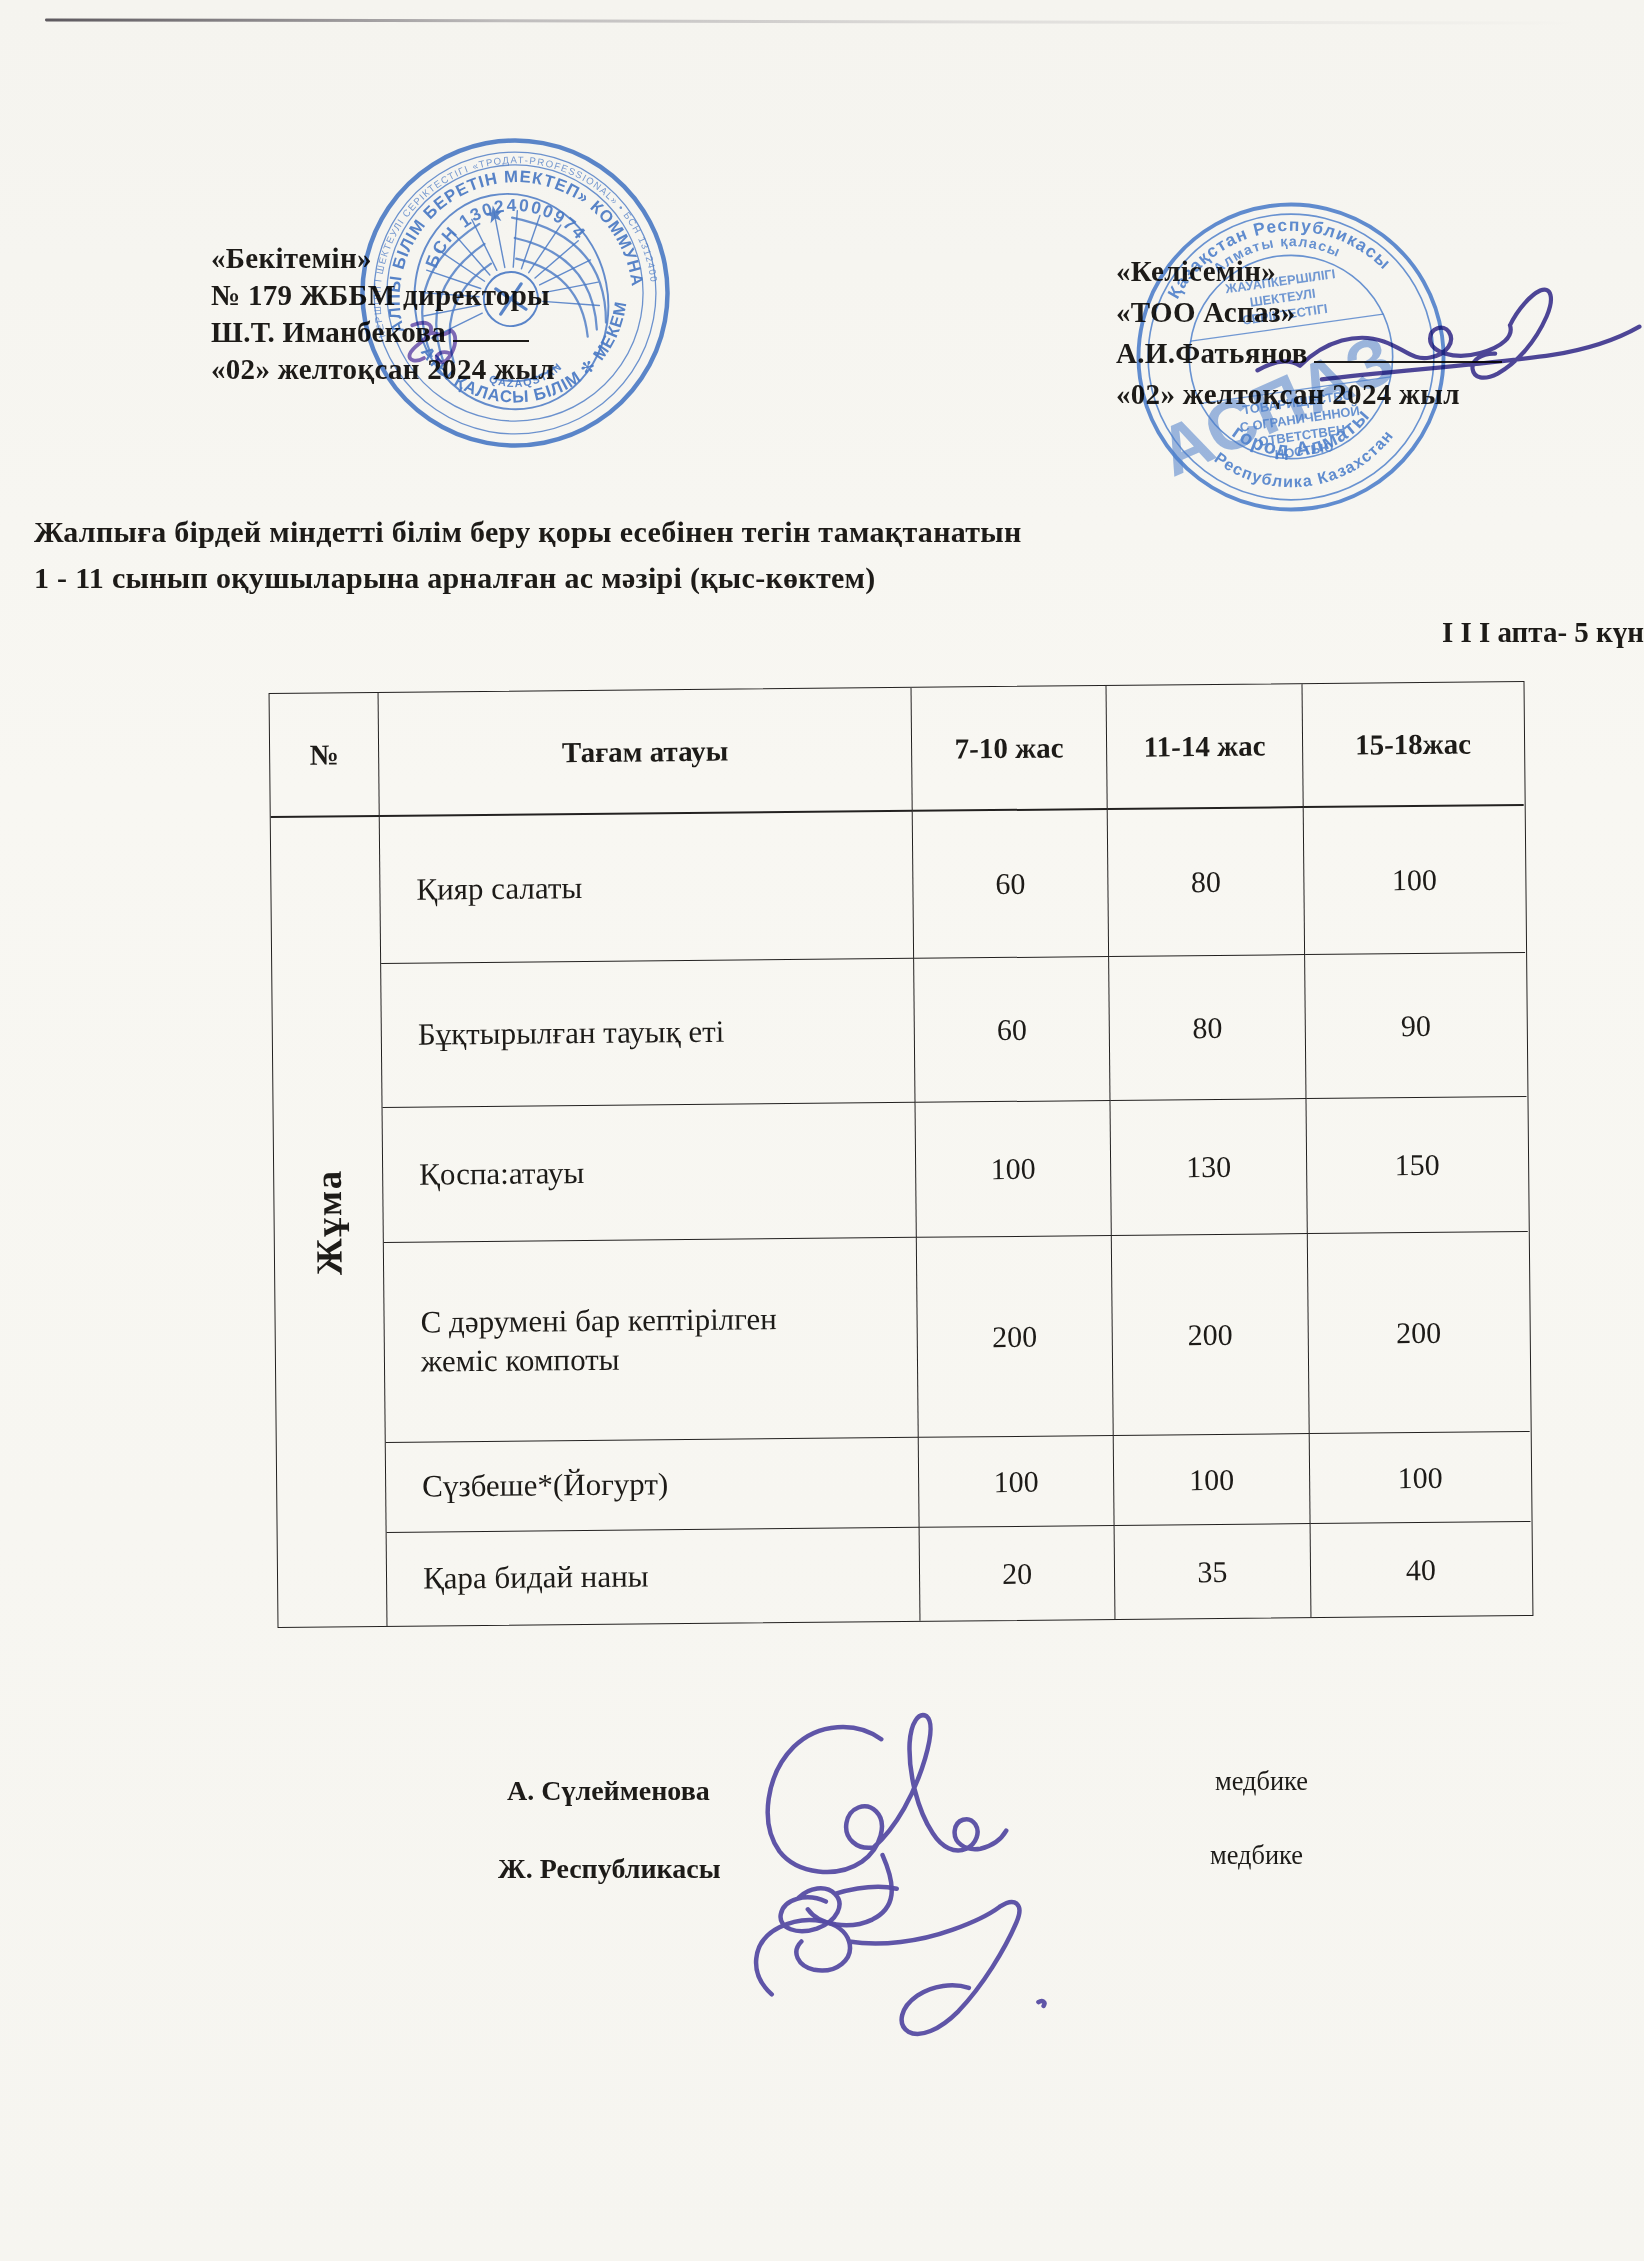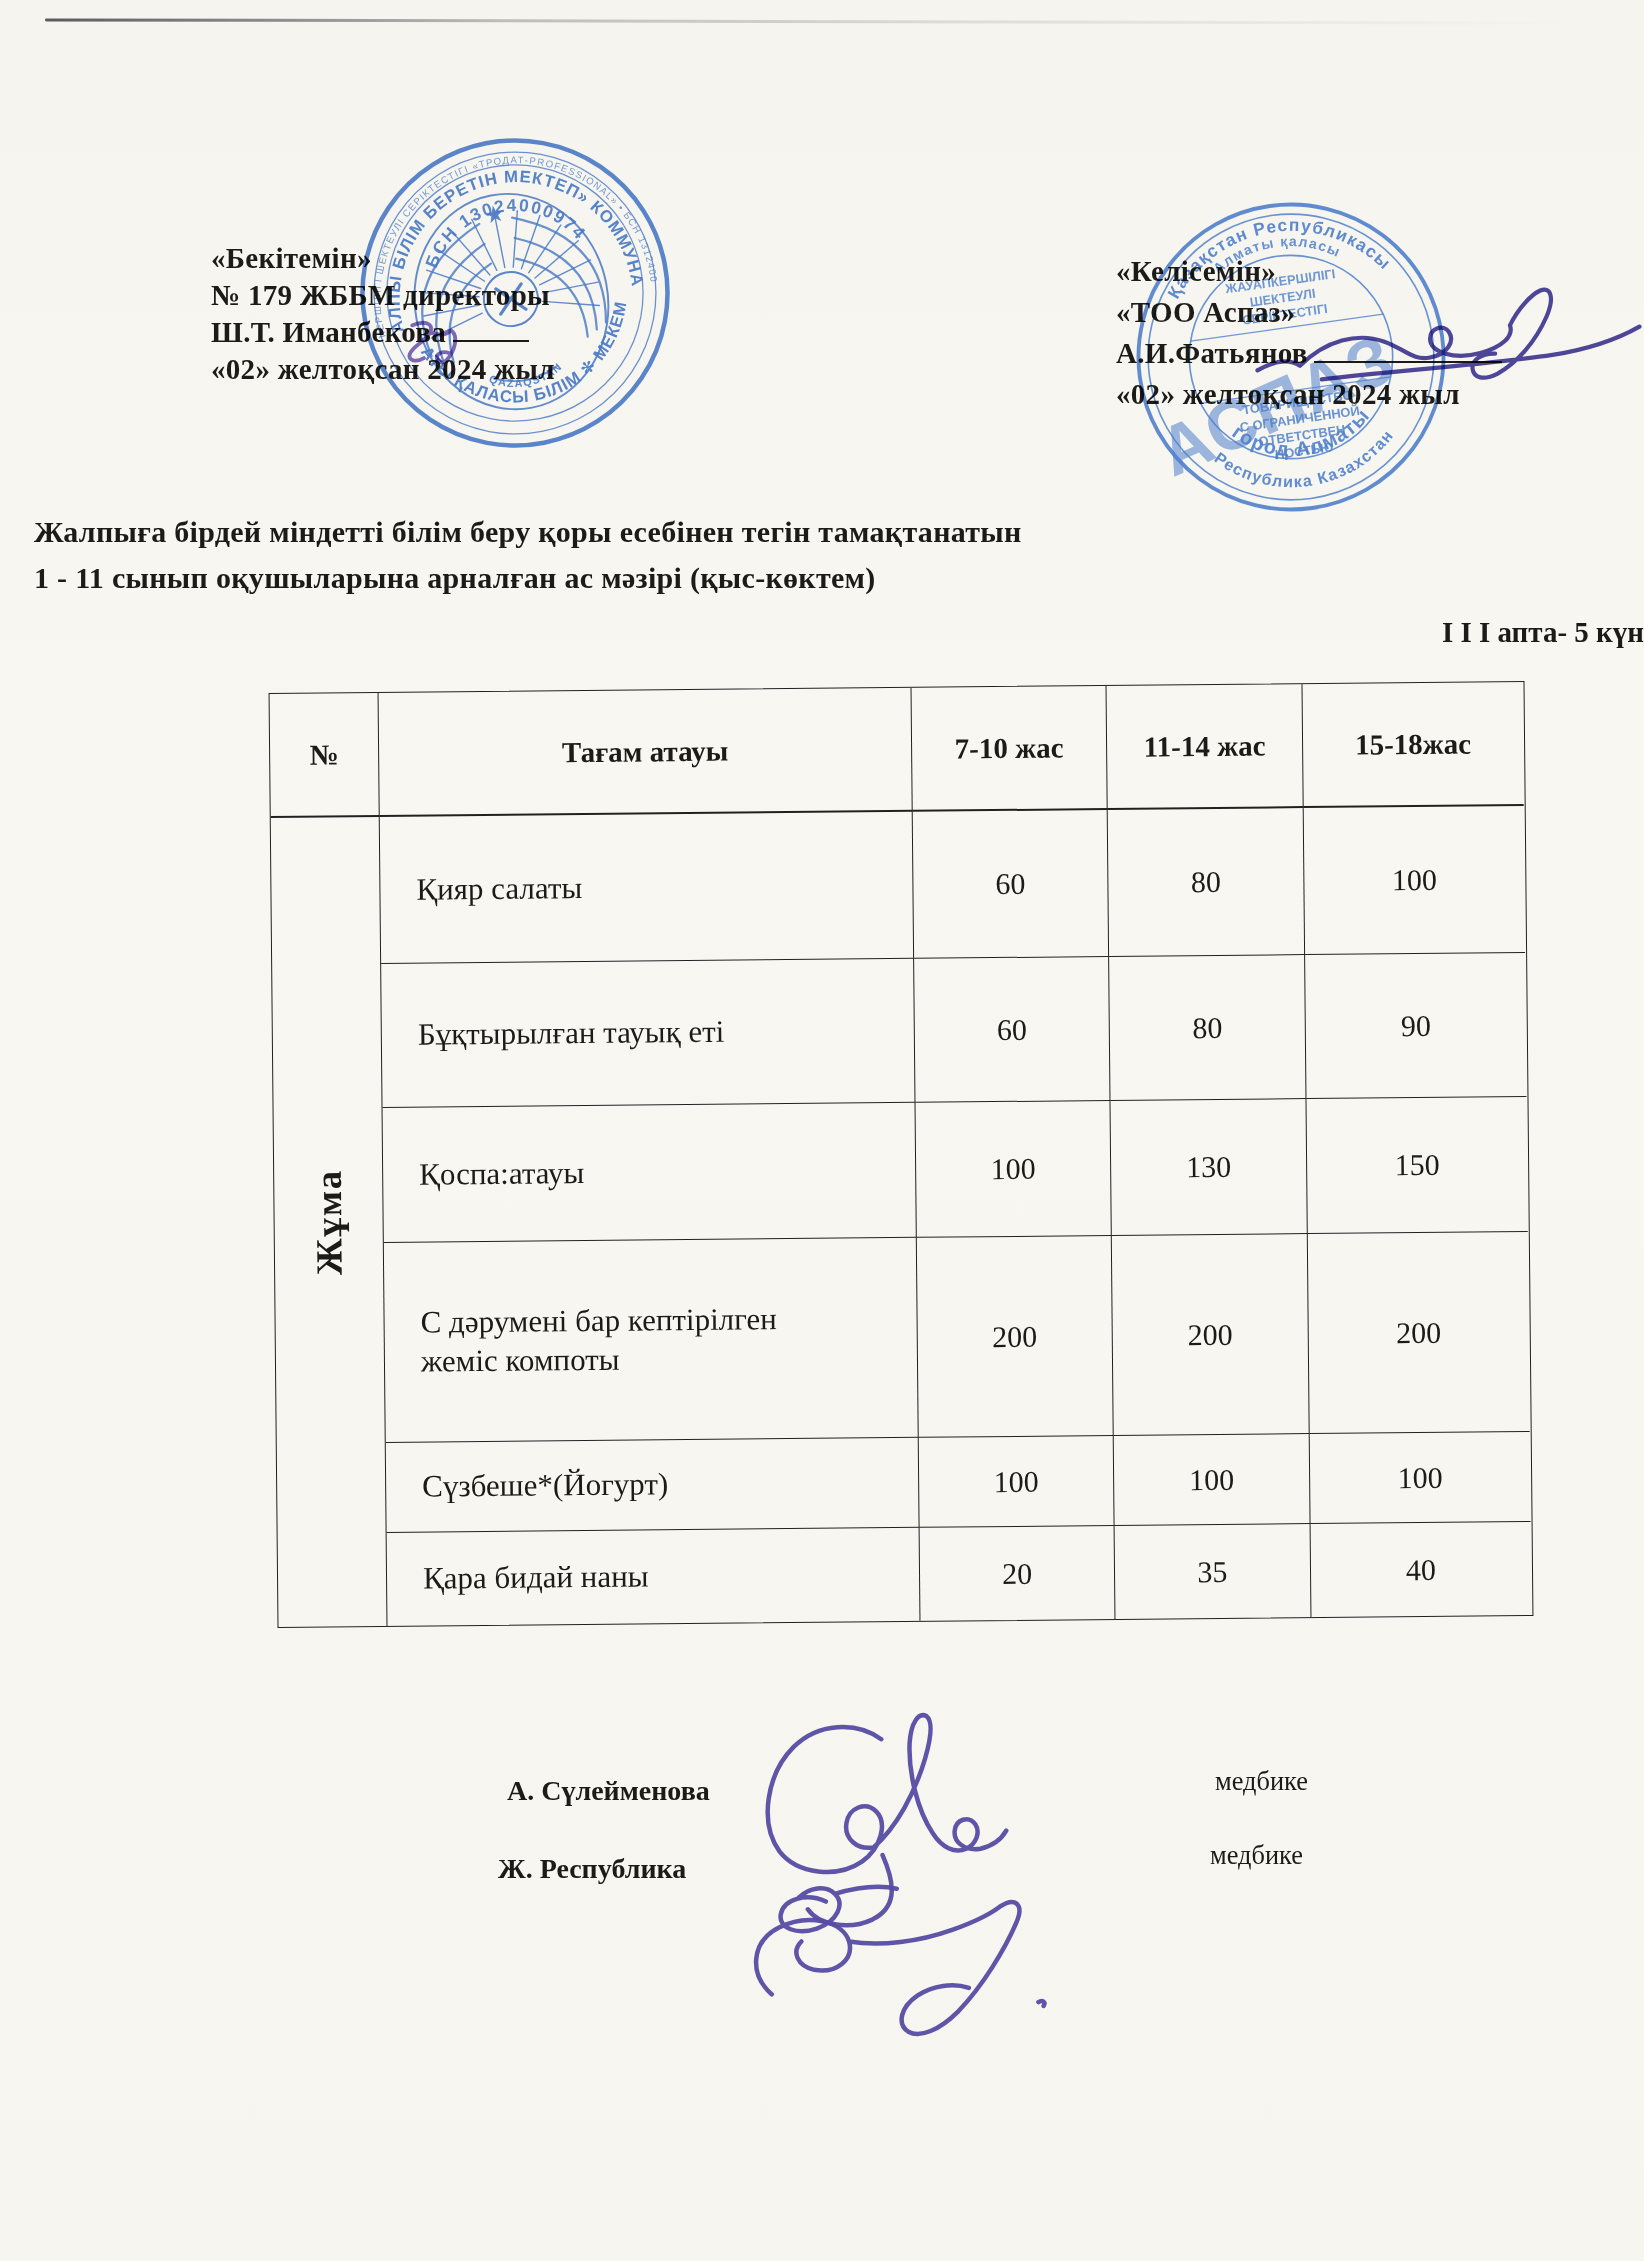--- a/index.html
+++ b/index.html
@@ -177,21 +177,21 @@
         <span class="lb"></span>
         <span>Қара бидай наны</span>
       </div>
     <div class="cell num no-b">20</div>
     <div class="cell num no-b">35</div>
     <div class="cell num no-r no-b">40</div>
   </div>
 
   <div class="footer-name" style="left:507px;top:1775px;">А. Сүлейменова</div>
   <div class="footer-role" style="left:1215px;top:1766px;">медбике</div>
-  <div class="footer-name" style="left:498px;top:1853px;">Ж. Республика</div>
+  <div class="footer-name" style="left:498px;top:1853px;">Ж. Республикасы</div>
   <div class="footer-role" style="left:1210px;top:1840px;">медбике</div>
 
   <svg class="ink" width="1644" height="2261" viewBox="0 0 2552 3510">
     <g fill="none" stroke-linecap="round" stroke-linejoin="round">
       <path stroke="#7a63bd" stroke-width="6" opacity=".95" d="M 640 505 C 660 497 673 502 668 515 C 663 529 640 537 636 550 C 633 560 646 563 658 556 M 668 515 C 680 521 692 521 700 513 M 700 513 C 711 520 707 540 698 553 C 692 563 683 566 679 558 C 675 550 686 544 697 548"></path>
       <path stroke="#473e9b" stroke-width="6.5" opacity=".95" d="M 1952 575 C 1978 560 2000 556 2018 568 C 2058 528 2108 516 2148 530 C 2182 542 2192 560 2220 555 C 2247 550 2259 530 2249 515 C 2241 503 2220 509 2220 526 C 2220 547 2258 559 2298 548 C 2332 539 2350 522 2344 505 M 2344 505 C 2356 480 2376 458 2391 451 C 2408 444 2413 463 2401 491 C 2383 532 2354 564 2325 580 C 2303 591 2288 587 2286 573 C 2284 559 2300 548 2321 549 M 2052 589 C 2170 575 2300 567 2410 551 C 2466 542 2510 527 2545 507"></path>
       <path stroke="#5a4fae" stroke-width="7" opacity=".95" d="M 1368 2700 C 1330 2672 1270 2674 1232 2712 C 1190 2754 1178 2830 1210 2874 C 1238 2910 1300 2916 1338 2890 C 1368 2868 1378 2830 1360 2812 C 1344 2796 1318 2806 1314 2830 C 1310 2854 1330 2872 1356 2868 M 1356 2868 C 1392 2836 1420 2784 1436 2730 C 1446 2696 1448 2672 1438 2664 C 1426 2658 1414 2674 1412 2706 C 1410 2752 1424 2810 1448 2846 C 1462 2868 1482 2878 1500 2870 M 1500 2870 C 1516 2862 1522 2844 1514 2832 C 1504 2818 1484 2824 1482 2842 C 1480 2860 1498 2874 1522 2870 C 1540 2866 1554 2856 1562 2842 M 1370 2880 C 1392 2930 1390 2962 1354 2980 C 1320 2996 1272 2990 1254 2964"></path>
       <path stroke="#5a4fae" stroke-width="7" opacity=".95" d="M 1282 2952 C 1252 2938 1216 2948 1212 2972 C 1208 2994 1238 3004 1268 2994 C 1300 2982 1312 2956 1296 2940 C 1282 2926 1256 2930 1240 2946 M 1296 2940 C 1330 2930 1364 2926 1392 2932 M 1198 3096 C 1162 3064 1166 3014 1210 2992 C 1254 2970 1308 2982 1318 3014 C 1326 3042 1298 3064 1264 3058 C 1238 3052 1228 3030 1244 3014 M 1318 3014 C 1368 3022 1428 3014 1478 2996 C 1512 2984 1536 2972 1552 2960 M 1552 2960 C 1576 2944 1590 2956 1578 2984 C 1560 3026 1526 3082 1488 3122 C 1458 3152 1428 3164 1410 3154 C 1392 3142 1398 3116 1424 3098 C 1448 3082 1480 3078 1504 3086 M 1612 3108 C 1618 3104 1624 3108 1620 3114"></path>
     </g>
   </svg>

